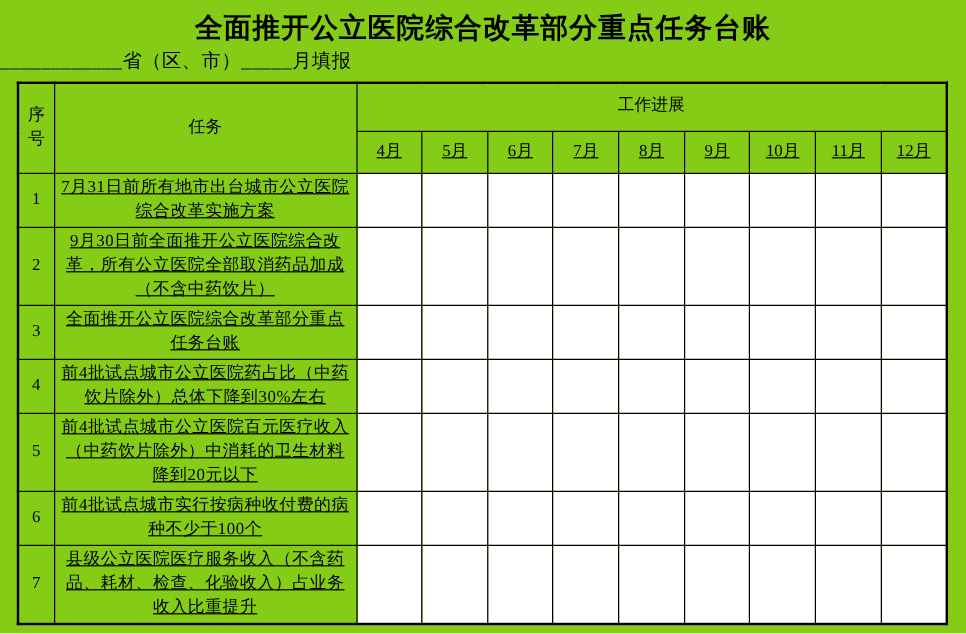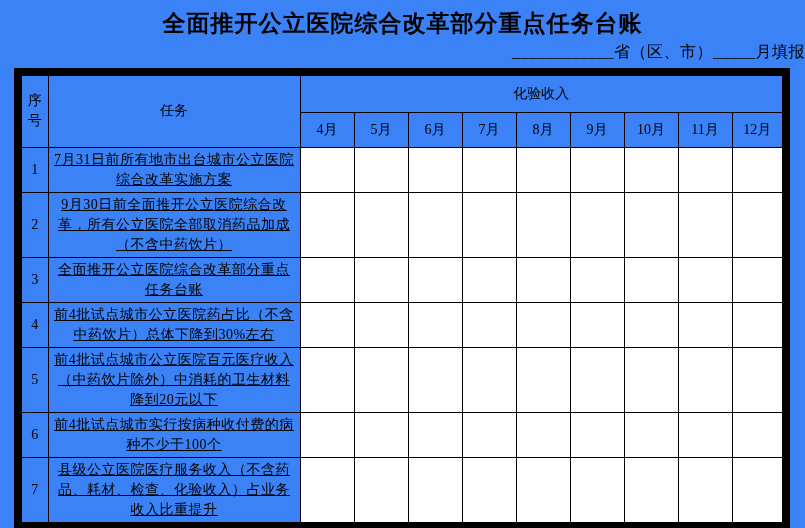--- a/index.html
+++ b/index.html
@@ -9,61 +9,61 @@
     width: 805px;
     height: 528px;
     overflow: hidden;
     font-family: "Liberation Serif", "DejaVu Serif", serif;
     color: #000000;
   }
   .page {
     position: relative;
     width: 805px;
     height: 528px;
-    background: #3b82f6;
+    background: #84cc16;
   }
   .title {
     margin: 0;
     padding-top: 10px;
     text-align: center;
     font-size: 23px;
     font-weight: bold;
     letter-spacing: 1px;
     line-height: 28px;
   }
   .subtitle {
     margin: 0;
     padding-top: 4px;
-    text-align: right;
+    text-align: left;
     font-size: 16px;
     line-height: 20px;
     letter-spacing: 0.5px;
   }
   table.task-table {
     position: absolute;
     left: 14px;
     top: 68px;
     width: 776px;
     border-collapse: collapse;
     table-layout: fixed;
-    border: 8px solid #000000;
+    border: 2px solid #000000;
   }
   table.task-table th,
   table.task-table td {
     border: 1px solid #000000;
     font-weight: normal;
     font-size: 14px;
     line-height: 20px;
     padding: 2px 3px;
     vertical-align: middle;
     text-align: center;
     overflow: hidden;
   }
   tr.header-top { height: 40px; }
-  tr.header-months { height: 35px; }
+  tr.header-months { height: 35px; text-decoration: underline; }
   td.cell-task {
     text-align: justify;
     text-justify: inter-ideograph;
     letter-spacing: 0.5px;
     padding: 3px 5px;
     text-decoration: underline;
   }
   td.cell-no {
     text-align: center;
   }
@@ -90,21 +90,21 @@
         <col>
         <col>
         <col>
         <col>
         <col>
     </colgroup>
     <thead>
       <tr class="header-top">
         <th rowspan="2">序号</th>
         <th rowspan="2">任务</th>
-        <th colspan="9">化验收入</th>
+        <th colspan="9">工作进展</th>
       </tr>
       <tr class="header-months">
           <th>4月</th>
           <th>5月</th>
           <th>6月</th>
           <th>7月</th>
           <th>8月</th>
           <th>9月</th>
           <th>10月</th>
           <th>11月</th>
@@ -146,21 +146,21 @@
           <td class="cell-progress"></td>
           <td class="cell-progress"></td>
           <td class="cell-progress"></td>
           <td class="cell-progress"></td>
           <td class="cell-progress"></td>
           <td class="cell-progress"></td>
           <td class="cell-progress"></td>
         </tr>
         <tr>
           <td class="cell-no">4</td>
-          <td class="cell-task">前4批试点城市公立医院药占比（不含中药饮片）总体下降到30%左右</td>
+          <td class="cell-task">前4批试点城市公立医院药占比（中药饮片除外）总体下降到30%左右</td>
           <td class="cell-progress"></td>
           <td class="cell-progress"></td>
           <td class="cell-progress"></td>
           <td class="cell-progress"></td>
           <td class="cell-progress"></td>
           <td class="cell-progress"></td>
           <td class="cell-progress"></td>
           <td class="cell-progress"></td>
           <td class="cell-progress"></td>
         </tr>

